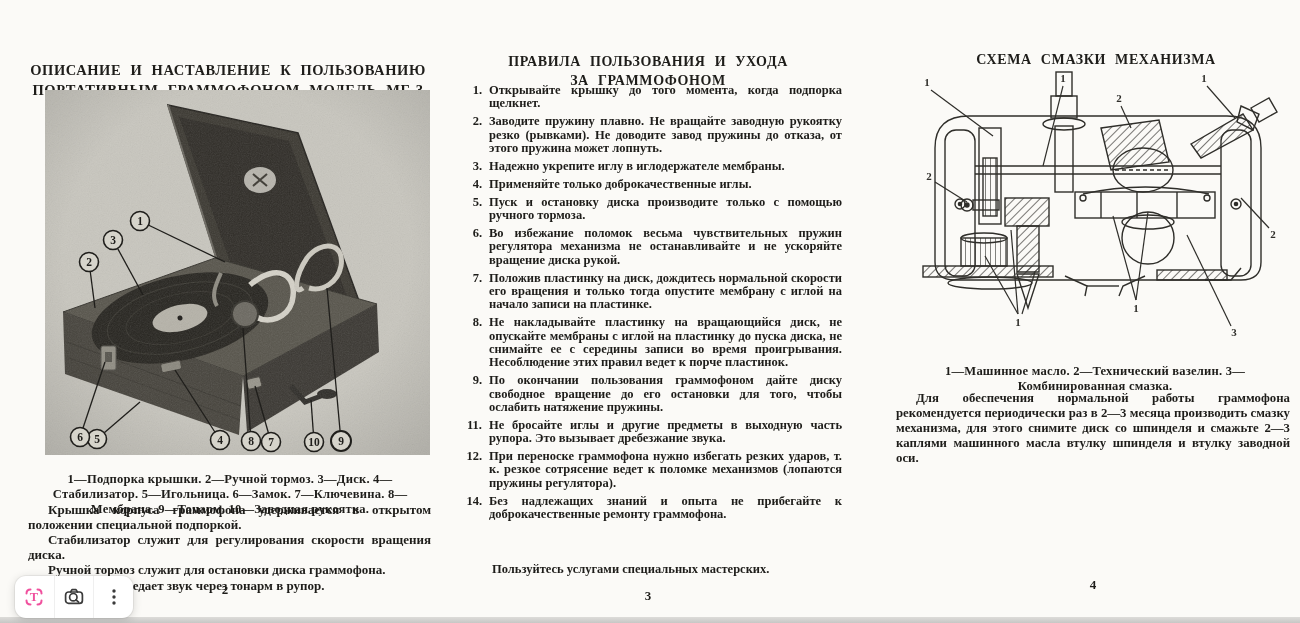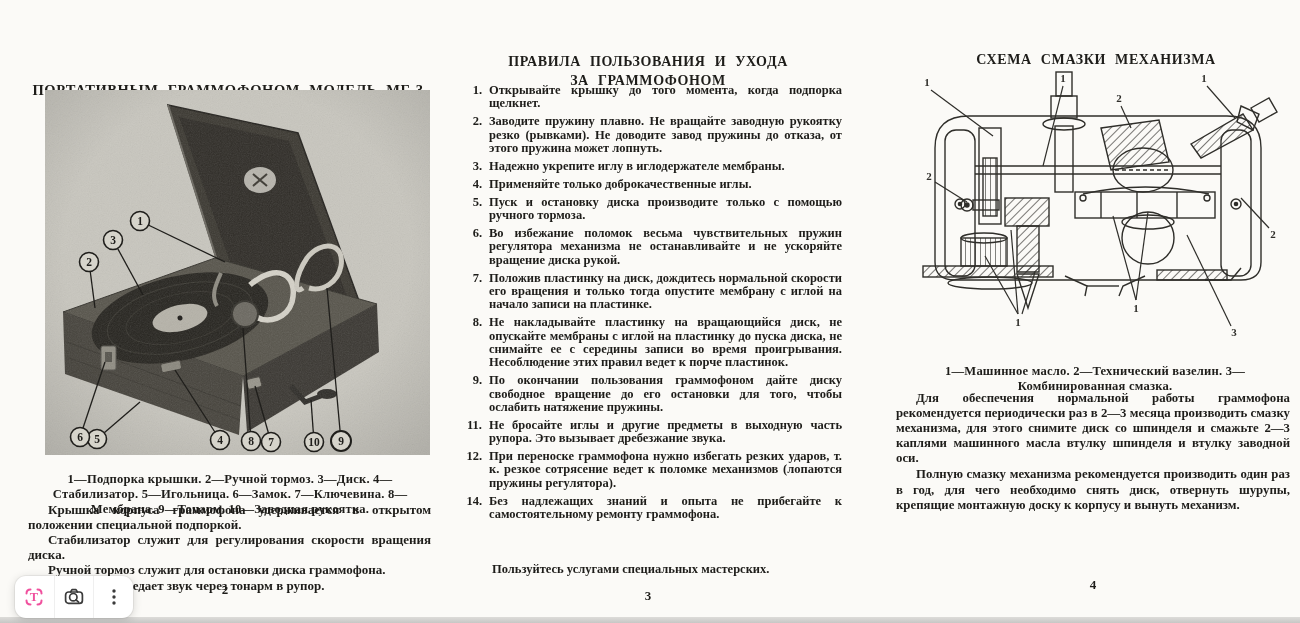--- a/index.html
+++ b/index.html
@@ -68,21 +68,21 @@
     position:absolute;left:0;top:617px;width:100%;height:6px;
     background:linear-gradient(#dddcd9,#c7c7c5);z-index:1;
   }
   svg text{font-family:"Liberation Serif", serif}
 </style>
 </head>
 <body>
 
 <section class="page" id="page-2">
   <h2 class="ptitle" id="t2">
-    <br>
+    <span>ОПИСАНИЕ И НАСТАВЛЕНИЕ К ПОЛЬЗОВАНИЮ</span><br>
     <span>ПОРТАТИВНЫМ ГРАММОФОНОМ МОДЕЛЬ МГ-3</span>
   </h2>
 
   <figure class="photo-fig" style="margin:0">
     <svg width="385" height="365" viewBox="0 0 385 365">
       <defs>
         <filter id="grain">
             <feTurbulence type="fractalNoise" baseFrequency="0.9" numOctaves="2" stitchTiles="stitch"></feTurbulence>
             <feColorMatrix type="saturate" values="0"></feColorMatrix>
           </filter>
@@ -245,21 +245,21 @@
       <div class="rule">
       <span class="rule-num">11.</span>
       <span class="rule-text">Не бросайте иглы и другие предметы в выходную часть рупора. Это вызывает дребезжание звука.</span>
     </div>
       <div class="rule">
       <span class="rule-num">12.</span>
       <span class="rule-text">При переноске граммофона нужно избегать резких ударов, т. к. резкое сотрясение ведет к поломке механизмов (лопаются пружины регулятора).</span>
     </div>
       <div class="rule">
       <span class="rule-num">14.</span>
-      <span class="rule-text">Без надлежащих знаний и опыта не прибегайте к самостоятельному ремонту граммофона.</span>
+      <span class="rule-text">Без надлежащих знаний и опыта не прибегайте к доброкачественные ремонту граммофона.</span>
     </div>
     </div>
   <div class="footer-note">Пользуйтесь услугами специальных мастерских.</div>
   <div class="pagenum" id="pn3">3</div>
 </section>
 
 <section class="page" id="page-4">
   <h2 class="ptitle" id="t4">
     <span>СХЕМА СМАЗКИ МЕХАНИЗМА</span>
   </h2>
@@ -355,21 +355,20 @@
         <text x="231" y="242">1</text>
         <text x="113" y="256">1</text>
         <text x="329" y="266">3</text>
       </g>
     </svg>
   </figure>
 
   <p class="fig-caption" id="cap4">1—Машинное масло. 2—Технический вазелин. 3—Комбинированная смазка.</p>
   <div class="paras" id="paras4">
       <p>Для обеспечения нормальной работы граммофона рекомендуется периодически раз в 2—3 месяца производить смазку механизма, для этого снимите диск со шпинделя и смажьте 2—3 каплями машинного масла втулку шпинделя и втулку заводной оси.</p>
-      <p>Полную смазку механизма рекомендуется производить один раз в год, для чего необходимо снять диск, отвернуть шурупы, крепящие монтажную доску к корпусу и вынуть механизм.</p>
     </div>
   <div class="pagenum" id="pn4">4</div>
 </section>
 
 <div class="viewer-toolbar">
   <button class="tb-btn" title="">
     <svg width="24" height="24" viewBox="0 0 24 24">
       <g fill="none" stroke="#f0519e" stroke-width="2" stroke-linecap="round">
         <path d="M4.5,8.5 Q4.5,4.5 8.5,4.5"></path>
         <path d="M15.5,4.5 Q19.5,4.5 19.5,8.5"></path>

